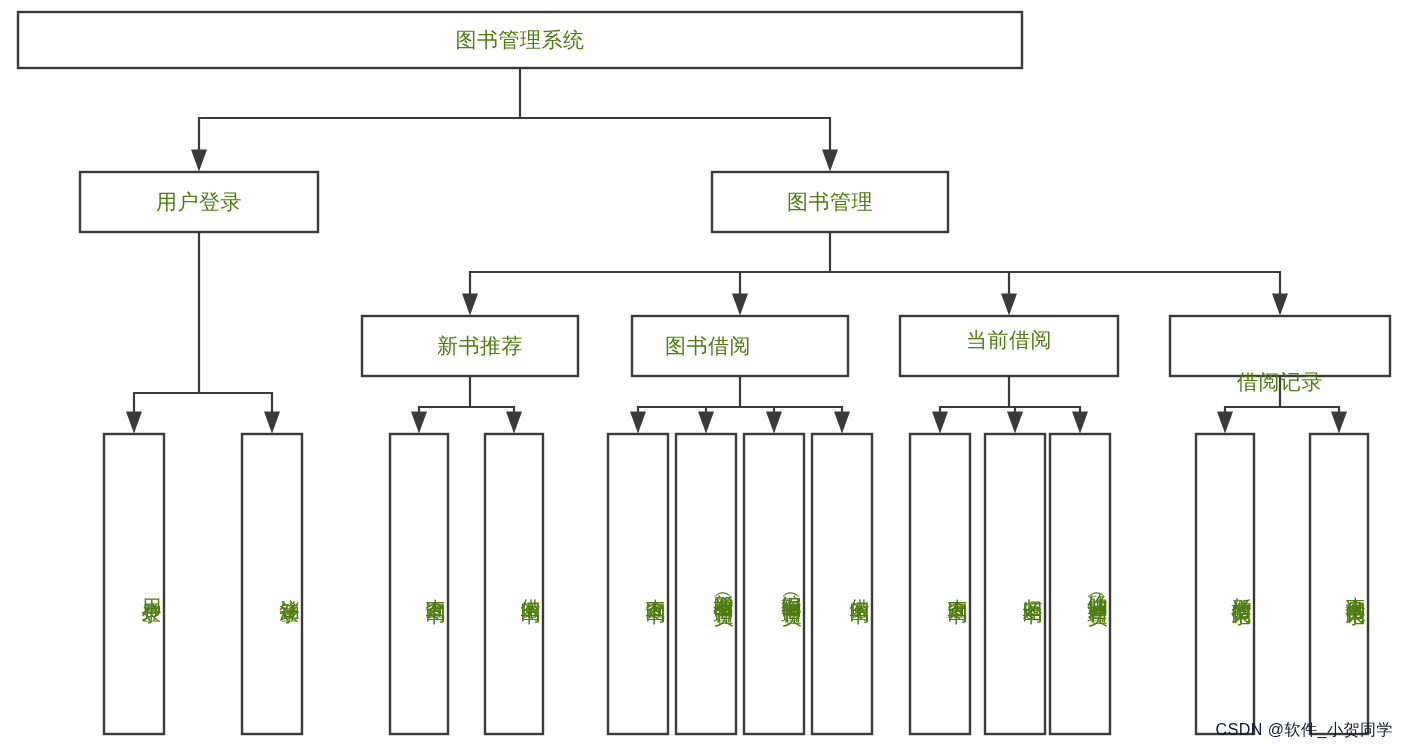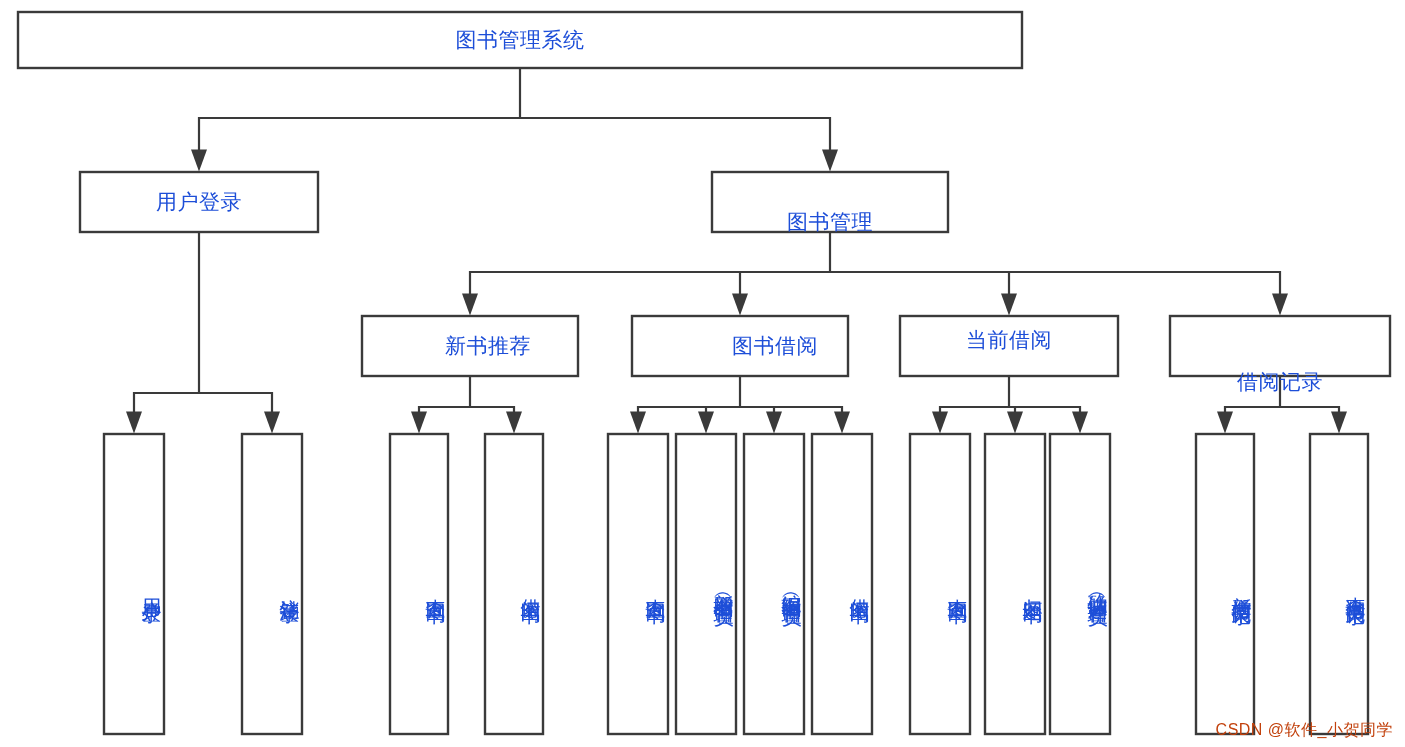--- a/index.html
+++ b/index.html
@@ -37,21 +37,21 @@
   }
   .arrow-head {
     fill: #3a3a3a;
     stroke: none;
   }
   .node-label {
     position: absolute;
     display: flex;
     align-items: center;
     justify-content: center;
-    color: #1d4ed8;
+    color: #4d7c0f;
     pointer-events: none;
     box-sizing: border-box;
   }
   .node-label.horizontal {
     font-size: 21px;
     line-height: 1.2;
     letter-spacing: 0.5px;
   }
   .node-label.vertical {
     writing-mode: vertical-rl;
@@ -61,21 +61,21 @@
     letter-spacing: 2px;
     padding-top: 6px;
     align-items: flex-start;
     justify-content: center;
   }
   #watermark {
     position: absolute;
     right: 12px;
     bottom: 6px;
     font-size: 16px;
-    color: #c2410c;
+    color: #0f172a;
     letter-spacing: 0.5px;
     white-space: nowrap;
   }
 </style>
 </head>
 <body>
 
 <div id="canvas">
   <svg id="diagram-svg" viewBox="0 0 1405 747">
     <g id="edges-layer">
@@ -144,23 +144,23 @@
         <rect x="910" y="434" width="60" height="300" class="node-box"></rect>
         <rect x="985" y="434" width="60" height="300" class="node-box"></rect>
         <rect x="1050" y="434" width="60" height="300" class="node-box"></rect>
         <rect x="1196" y="434" width="58" height="300" class="node-box"></rect>
         <rect x="1310" y="434" width="58" height="300" class="node-box"></rect>
       </g>
   </svg>
   <div id="labels-layer">
       <div class="node-label horizontal" style="left: 18px; top: 12px; width: 1004px; height: 56px;">图书管理系统</div>
       <div class="node-label horizontal" style="left: 80px; top: 172px; width: 238px; height: 60px;">用户登录</div>
-      <div class="node-label horizontal" style="left: 712px; top: 184px; width: 236px; height: 76px;">图书管理</div>
-      <div class="node-label horizontal" style="left: 380px; top: 316px; width: 216px; height: 60px;">新书推荐</div>
-      <div class="node-label horizontal" style="left: 667px; top: 316px; width: 216px; height: 60px;">图书借阅</div>
+      <div class="node-label horizontal" style="left: 712px; top: 164px; width: 236px; height: 76px;">图书管理</div>
+      <div class="node-label horizontal" style="left: 372px; top: 316px; width: 216px; height: 60px;">新书推荐</div>
+      <div class="node-label horizontal" style="left: 600px; top: 316px; width: 216px; height: 60px;">图书借阅</div>
       <div class="node-label horizontal" style="left: 900px; top: 316px; width: 218px; height: 47px;">当前借阅</div>
       <div class="node-label horizontal" style="left: 1170px; top: 316px; width: 220px; height: 60px; margin-top: 36px;">借阅记录</div>
       <div class="node-label vertical" style="left: 104px; top: 434px; width: 60px; height: 300px;">用户登录</div>
       <div class="node-label vertical" style="left: 242px; top: 434px; width: 60px; height: 300px;">注销登录</div>
       <div class="node-label vertical" style="left: 390px; top: 434px; width: 58px; height: 300px;">查询图书</div>
       <div class="node-label vertical" style="left: 485px; top: 434px; width: 58px; height: 300px;">借阅图书</div>
       <div class="node-label vertical" style="left: 608px; top: 434px; width: 60px; height: 300px;">查询图书</div>
       <div class="node-label vertical" style="left: 676px; top: 434px; width: 60px; height: 300px;">新增图书（管理员）</div>
       <div class="node-label vertical" style="left: 744px; top: 434px; width: 60px; height: 300px;">编辑图书（管理员）</div>
       <div class="node-label vertical" style="left: 812px; top: 434px; width: 60px; height: 300px;">借阅图书</div>

